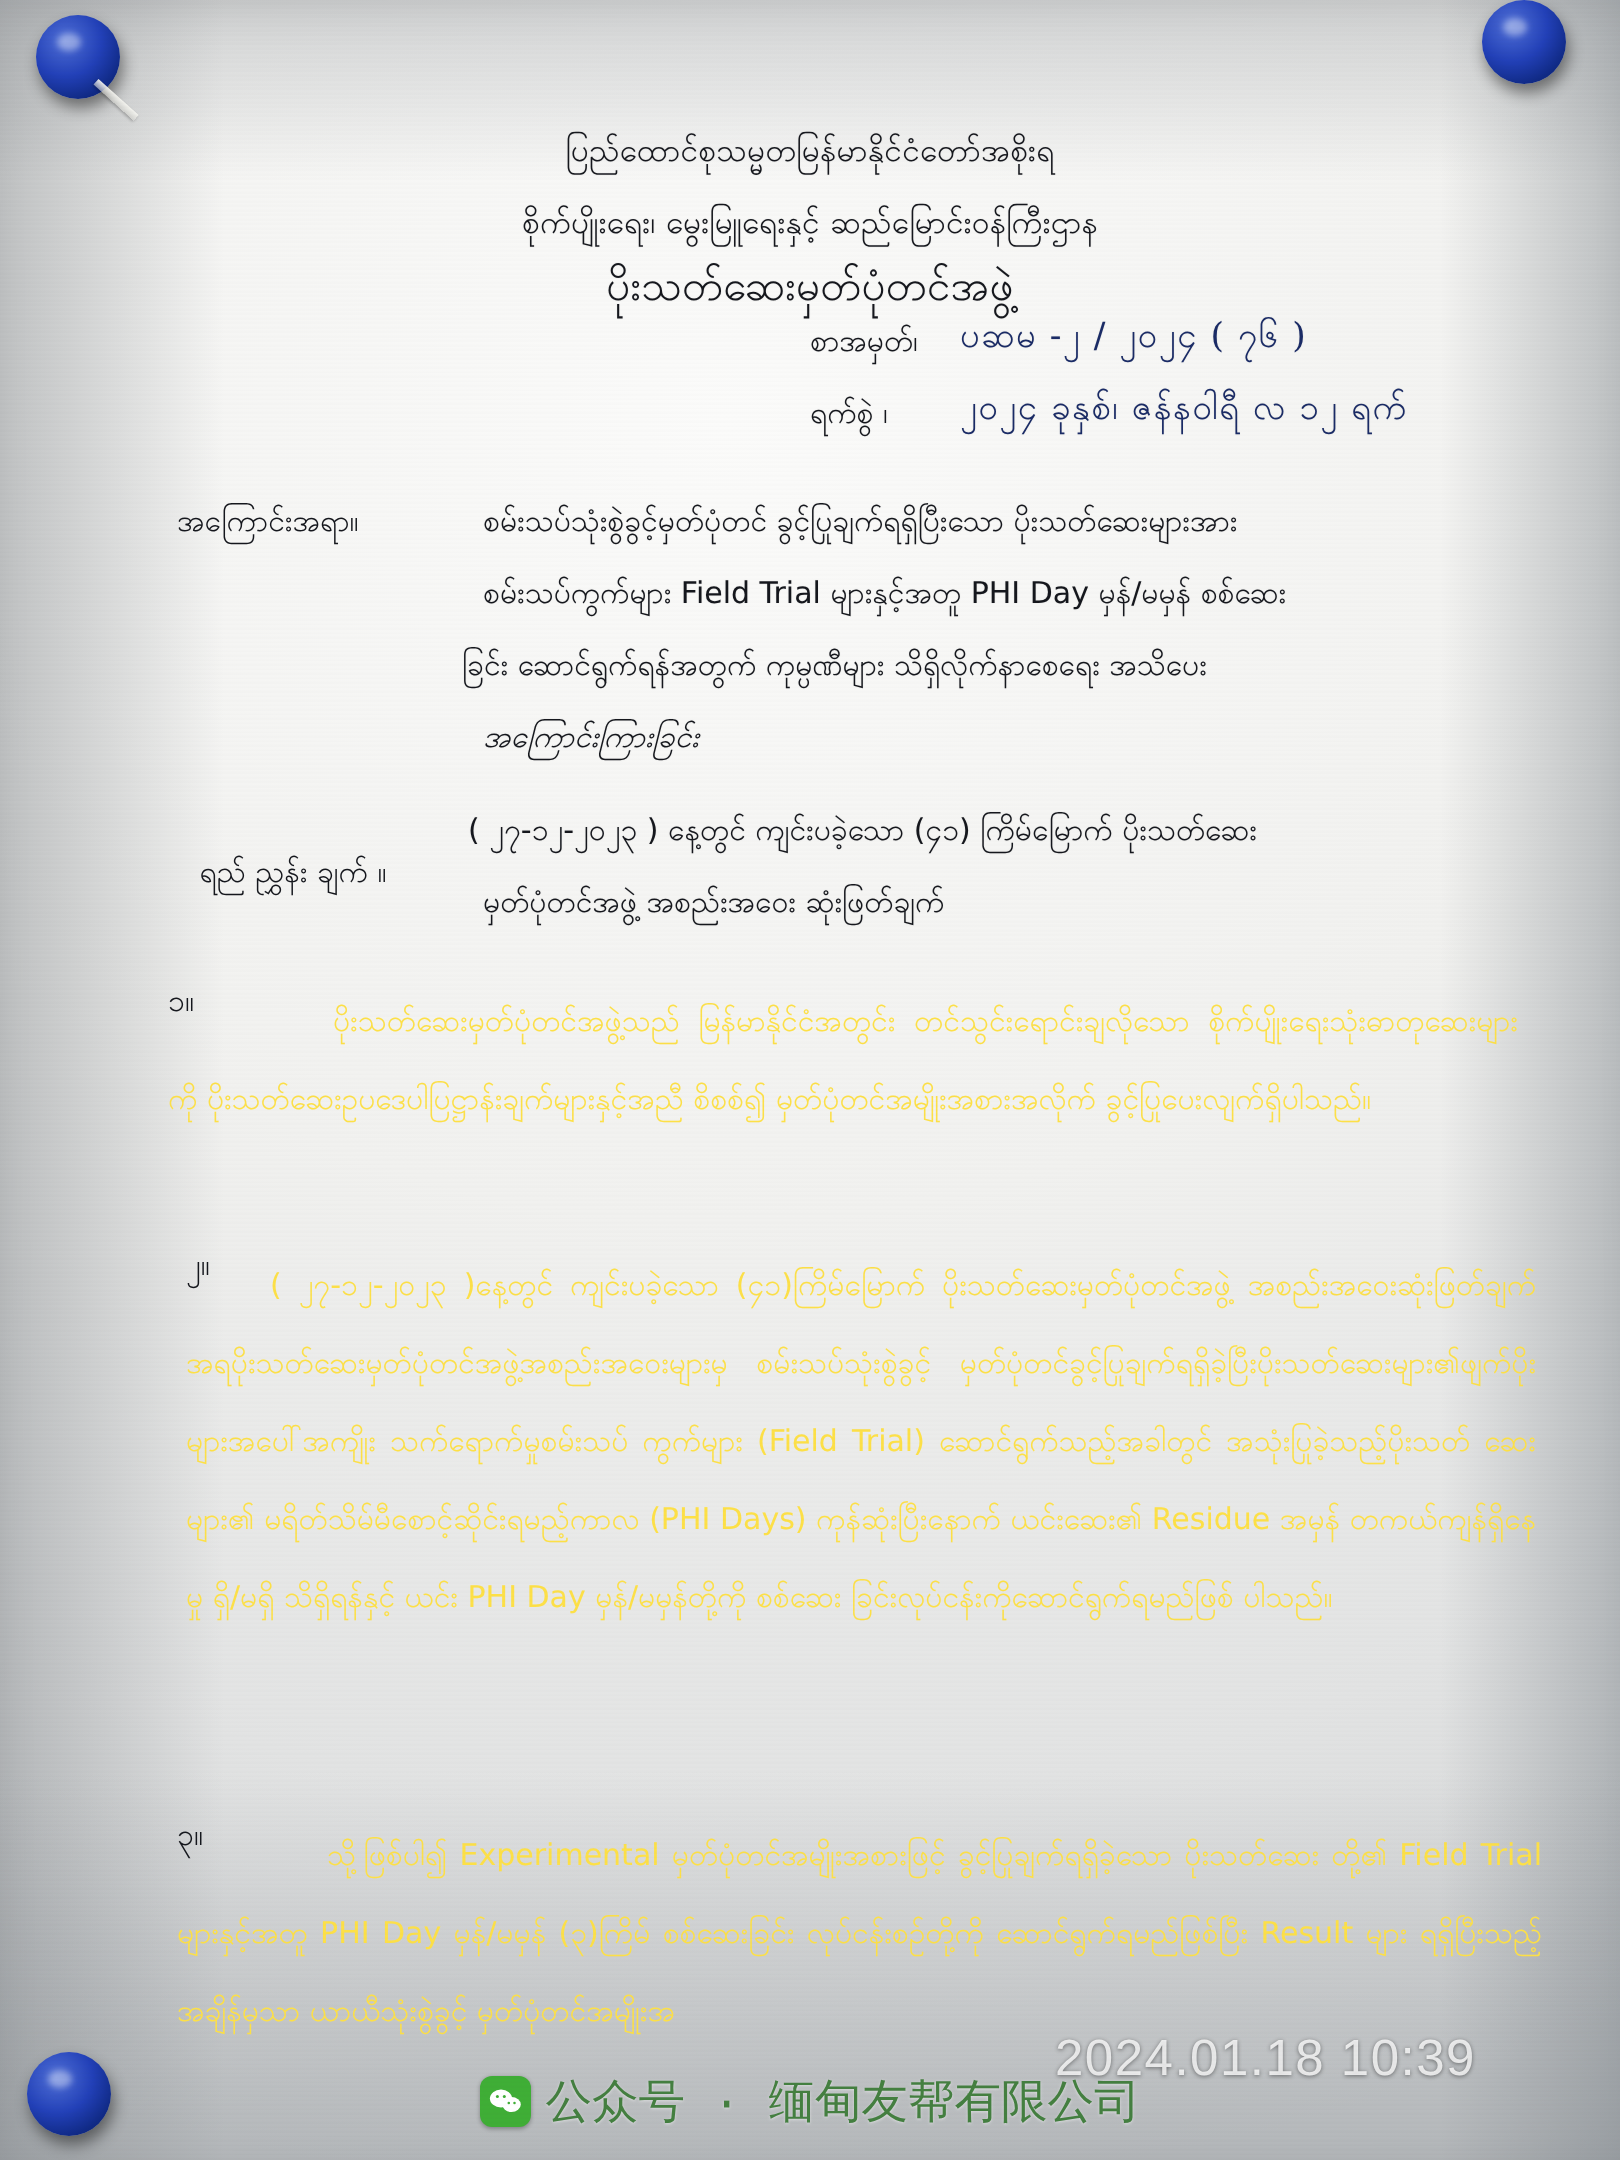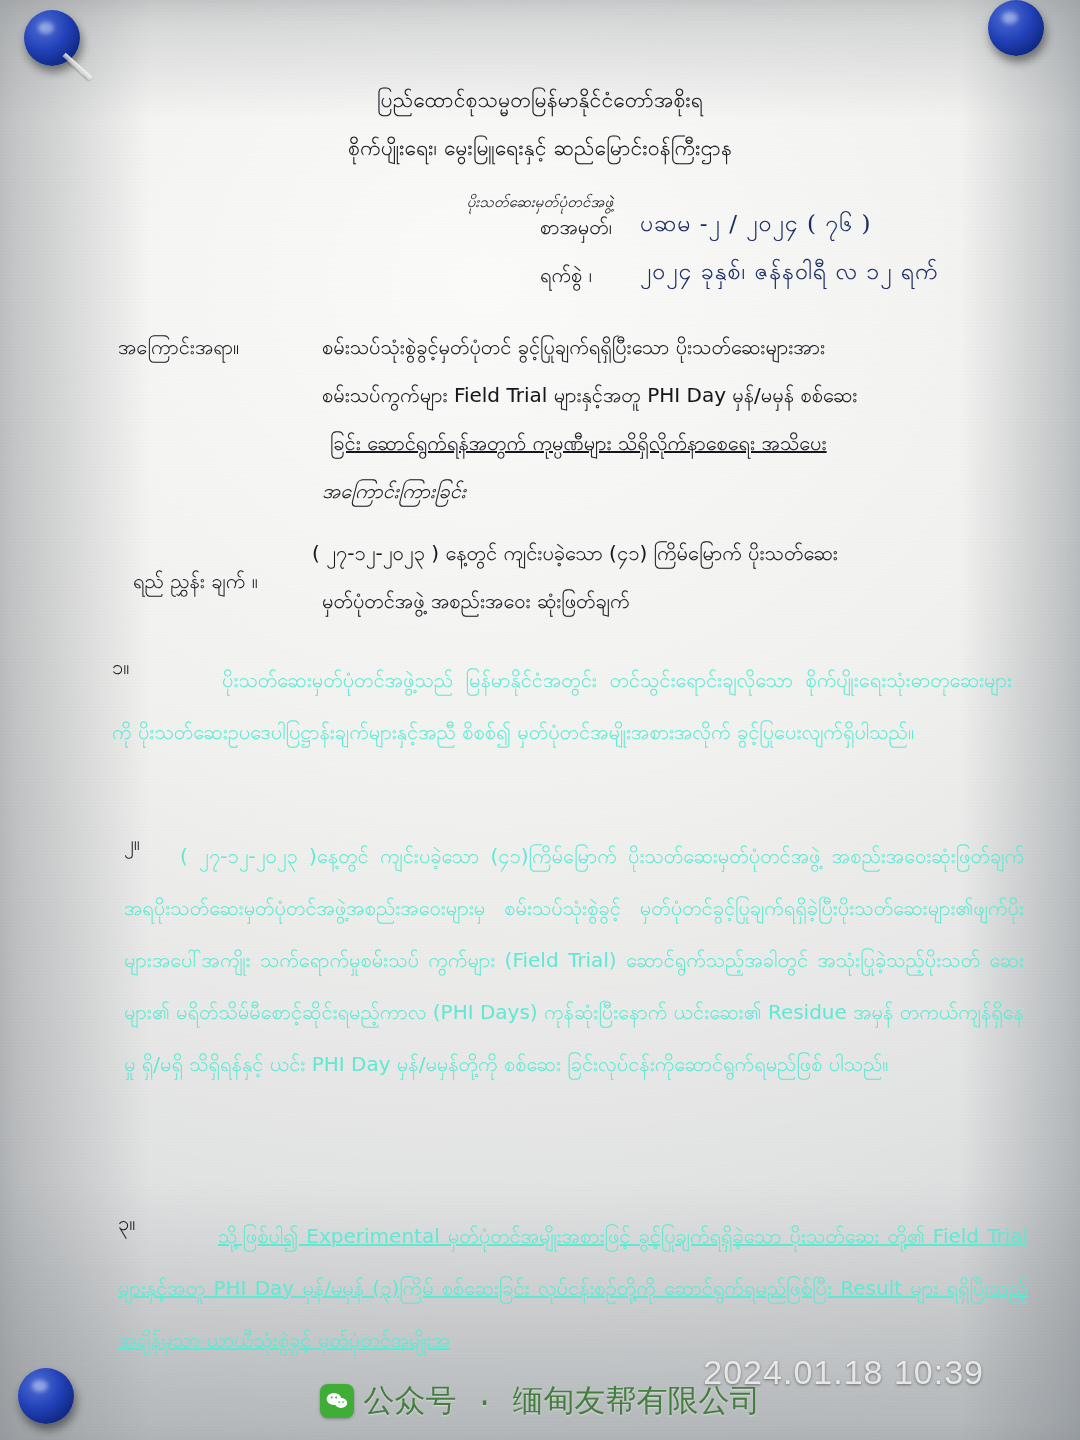--- a/index.html
+++ b/index.html
@@ -123,21 +123,21 @@
     white-space: normal;
   }
 
   .t-head { font-size: 20px; letter-spacing: 0.2px; }
   .t-body { font-size: 20px; }
 
   .justify-block {
     position: absolute;
     font-size: 20px;
     line-height: 52px;
-    color: #5eead4;
+    color: #fde047;
     text-align: justify;
   }
 
   .label-col {
     position: absolute;
     font-size: 20px;
     color: #15171d;
   }
 
   
@@ -206,46 +206,46 @@
 
   <div class="shade-top"></div>
   <div class="shade-left"></div>
   <div class="shade-right"></div>
   <div class="shade-bottom"></div>
 
   <div class="doc">
 
     <div class="line center t-head" style="top:86px; font-size:21px;">ပြည်ထောင်စုသမ္မတမြန်မာနိုင်ငံတော်အစိုးရ</div>
     <div class="line center t-head" style="top:134px; font-size:21px;">စိုက်ပျိုးရေး၊ မွေးမြူရေးနှင့် ဆည်မြောင်းဝန်ကြီးဌာန</div>
-    <div class="line center t-head" style="top:192px; font-size:15px;font-style:italic;">ပိုးသတ်ဆေးမှတ်ပုံတင်အဖွဲ့</div>
+    <div class="line center t-head" style="top:172px; font-size:28px;">ပိုးသတ်ဆေးမှတ်ပုံတင်အဖွဲ့</div>
 
     <div class="line t-body" style="left:540px; top:214px;">စာအမှတ်၊</div>
     <div class="line hand" style="left:640px; top:208px; font-size:23px; letter-spacing:1px;text-align:right;">ပဆမ -၂ / ၂၀၂၄ ( ၇၆ )</div>
 
     <div class="line t-body" style="left:540px; top:262px;">ရက်စွဲ ၊</div>
     <div class="line hand" style="left:640px; top:256px; font-size:23px; letter-spacing:1px;">၂၀၂၄ ခုနှစ်၊ ဇန်နဝါရီ လ ၁၂ ရက်</div>
 
     <div class="label-col" style="left:118px; top:334px;">အကြောင်းအရာ။</div>
     <div class="line t-body" style="left:322px; top:334px;">စမ်းသပ်သုံးစွဲခွင့်မှတ်ပုံတင် ခွင့်ပြုချက်ရရှိပြီးသော ပိုးသတ်ဆေးများအား</div>
     <div class="line t-body" style="left:322px; top:382px;">စမ်းသပ်ကွက်များ Field Trial များနှင့်အတူ PHI Day မှန်/မမှန် စစ်ဆေး</div>
-    <div class="line t-body" style="left:330px; top:430px;text-decoration:underline;">ခြင်း ဆောင်ရွက်ရန်အတွက် ကုမ္ပဏီများ သိရှိလိုက်နာစေရေး အသိပေး</div>
+    <div class="line t-body" style="left:308px; top:430px;">ခြင်း ဆောင်ရွက်ရန်အတွက် ကုမ္ပဏီများ သိရှိလိုက်နာစေရေး အသိပေး</div>
     <div class="line t-body" style="left:322px; top:478px;font-style:italic;">အကြောင်းကြားခြင်း</div>
 
     <div class="label-col" style="left:116px; top:568px;margin-left:17px;">ရည် ညွှန်း ချက် ။</div>
     <div class="line t-body" style="left:312px; top:540px;">( ၂၇-၁၂-၂၀၂၃ ) နေ့တွင် ကျင်းပခဲ့သော (၄၁) ကြိမ်မြောက် ပိုးသတ်ဆေး</div>
     <div class="line t-body" style="left:322px; top:588px;">မှတ်ပုံတင်အဖွဲ့ အစည်းအဝေး ဆုံးဖြတ်ချက်</div>
 
     <div class="label-col" style="left:112px; top:654px;">၁။</div>
     <div class="justify-block" style="left:112px; top:654px; width:900px; text-indent:110px;">ပိုးသတ်ဆေးမှတ်ပုံတင်အဖွဲ့သည် မြန်မာနိုင်ငံအတွင်း တင်သွင်းရောင်းချလိုသော စိုက်ပျိုးရေးသုံးဓာတုဆေးများကို ပိုးသတ်ဆေးဥပဒေပါပြဋ္ဌာန်းချက်များနှင့်အညီ စိစစ်၍ မှတ်ပုံတင်အမျိုးအစားအလိုက် ခွင့်ပြုပေးလျက်ရှိပါသည်။</div>
 
     <div class="label-col" style="left:124px; top:830px;">၂။</div>
     <div class="justify-block" style="left:124px; top:830px; width:900px; text-indent:56px;">( ၂၇-၁၂-၂၀၂၃ )နေ့တွင် ကျင်းပခဲ့သော (၄၁)ကြိမ်မြောက် ပိုးသတ်ဆေးမှတ်ပုံတင်အဖွဲ့ အစည်းအဝေးဆုံးဖြတ်ချက်အရပိုးသတ်ဆေးမှတ်ပုံတင်အဖွဲ့အစည်းအဝေးများမှ စမ်းသပ်သုံးစွဲခွင့် မှတ်ပုံတင်ခွင့်ပြုချက်ရရှိခဲ့ပြီးပိုးသတ်ဆေးများ၏ဖျက်ပိုးများအပေါ်အကျိုး သက်ရောက်မှုစမ်းသပ် ကွက်များ (Field Trial) ဆောင်ရွက်သည့်အခါတွင် အသုံးပြုခဲ့သည့်ပိုးသတ် ဆေးများ၏ မရိတ်သိမ်မီစောင့်ဆိုင်းရမည့်ကာလ (PHI Days) ကုန်ဆုံးပြီးနောက် ယင်းဆေး၏ Residue အမှန် တကယ်ကျန်ရှိနေမှု ရှိ/မရှိ သိရှိရန်နှင့် ယင်း PHI Day မှန်/မမှန်တို့ကို စစ်ဆေး ခြင်းလုပ်ငန်းကိုဆောင်ရွက်ရမည်ဖြစ် ပါသည်။</div>
 
     <div class="label-col" style="left:118px; top:1210px;">၃။</div>
-    <div class="justify-block" style="left:118px; top:1210px; width:910px; text-indent:100px;text-decoration:underline;">သို့ဖြစ်ပါ၍ Experimental မှတ်ပုံတင်အမျိုးအစားဖြင့် ခွင့်ပြုချက်ရရှိခဲ့သော ပိုးသတ်ဆေး တို့၏ Field Trial များနှင့်အတူ PHI Day မှန်/မမှန် (၃)ကြိမ် စစ်ဆေးခြင်း လုပ်ငန်းစဉ်တို့ကို ဆောင်ရွက်ရမည်ဖြစ်ပြီး Result များ ရရှိပြီးသည့်အချိန်မှသာ ယာယီသုံးစွဲခွင့် မှတ်ပုံတင်အမျိုးအ</div>
+    <div class="justify-block" style="left:118px; top:1210px; width:910px; text-indent:100px;">သို့ဖြစ်ပါ၍ Experimental မှတ်ပုံတင်အမျိုးအစားဖြင့် ခွင့်ပြုချက်ရရှိခဲ့သော ပိုးသတ်ဆေး တို့၏ Field Trial များနှင့်အတူ PHI Day မှန်/မမှန် (၃)ကြိမ် စစ်ဆေးခြင်း လုပ်ငန်းစဉ်တို့ကို ဆောင်ရွက်ရမည်ဖြစ်ပြီး Result များ ရရှိပြီးသည့်အချိန်မှသာ ယာယီသုံးစွဲခွင့် မှတ်ပုံတင်အမျိုးအ</div>
 
   </div>
 
   <div class="pin pin-tl"></div>
   <div class="pin-tail tail-tl"></div>
   <div class="pin pin-tr"></div>
   <div class="pin pin-bl"></div>
 
   <div class="timestamp">2024.01.18  10:39</div>
 

